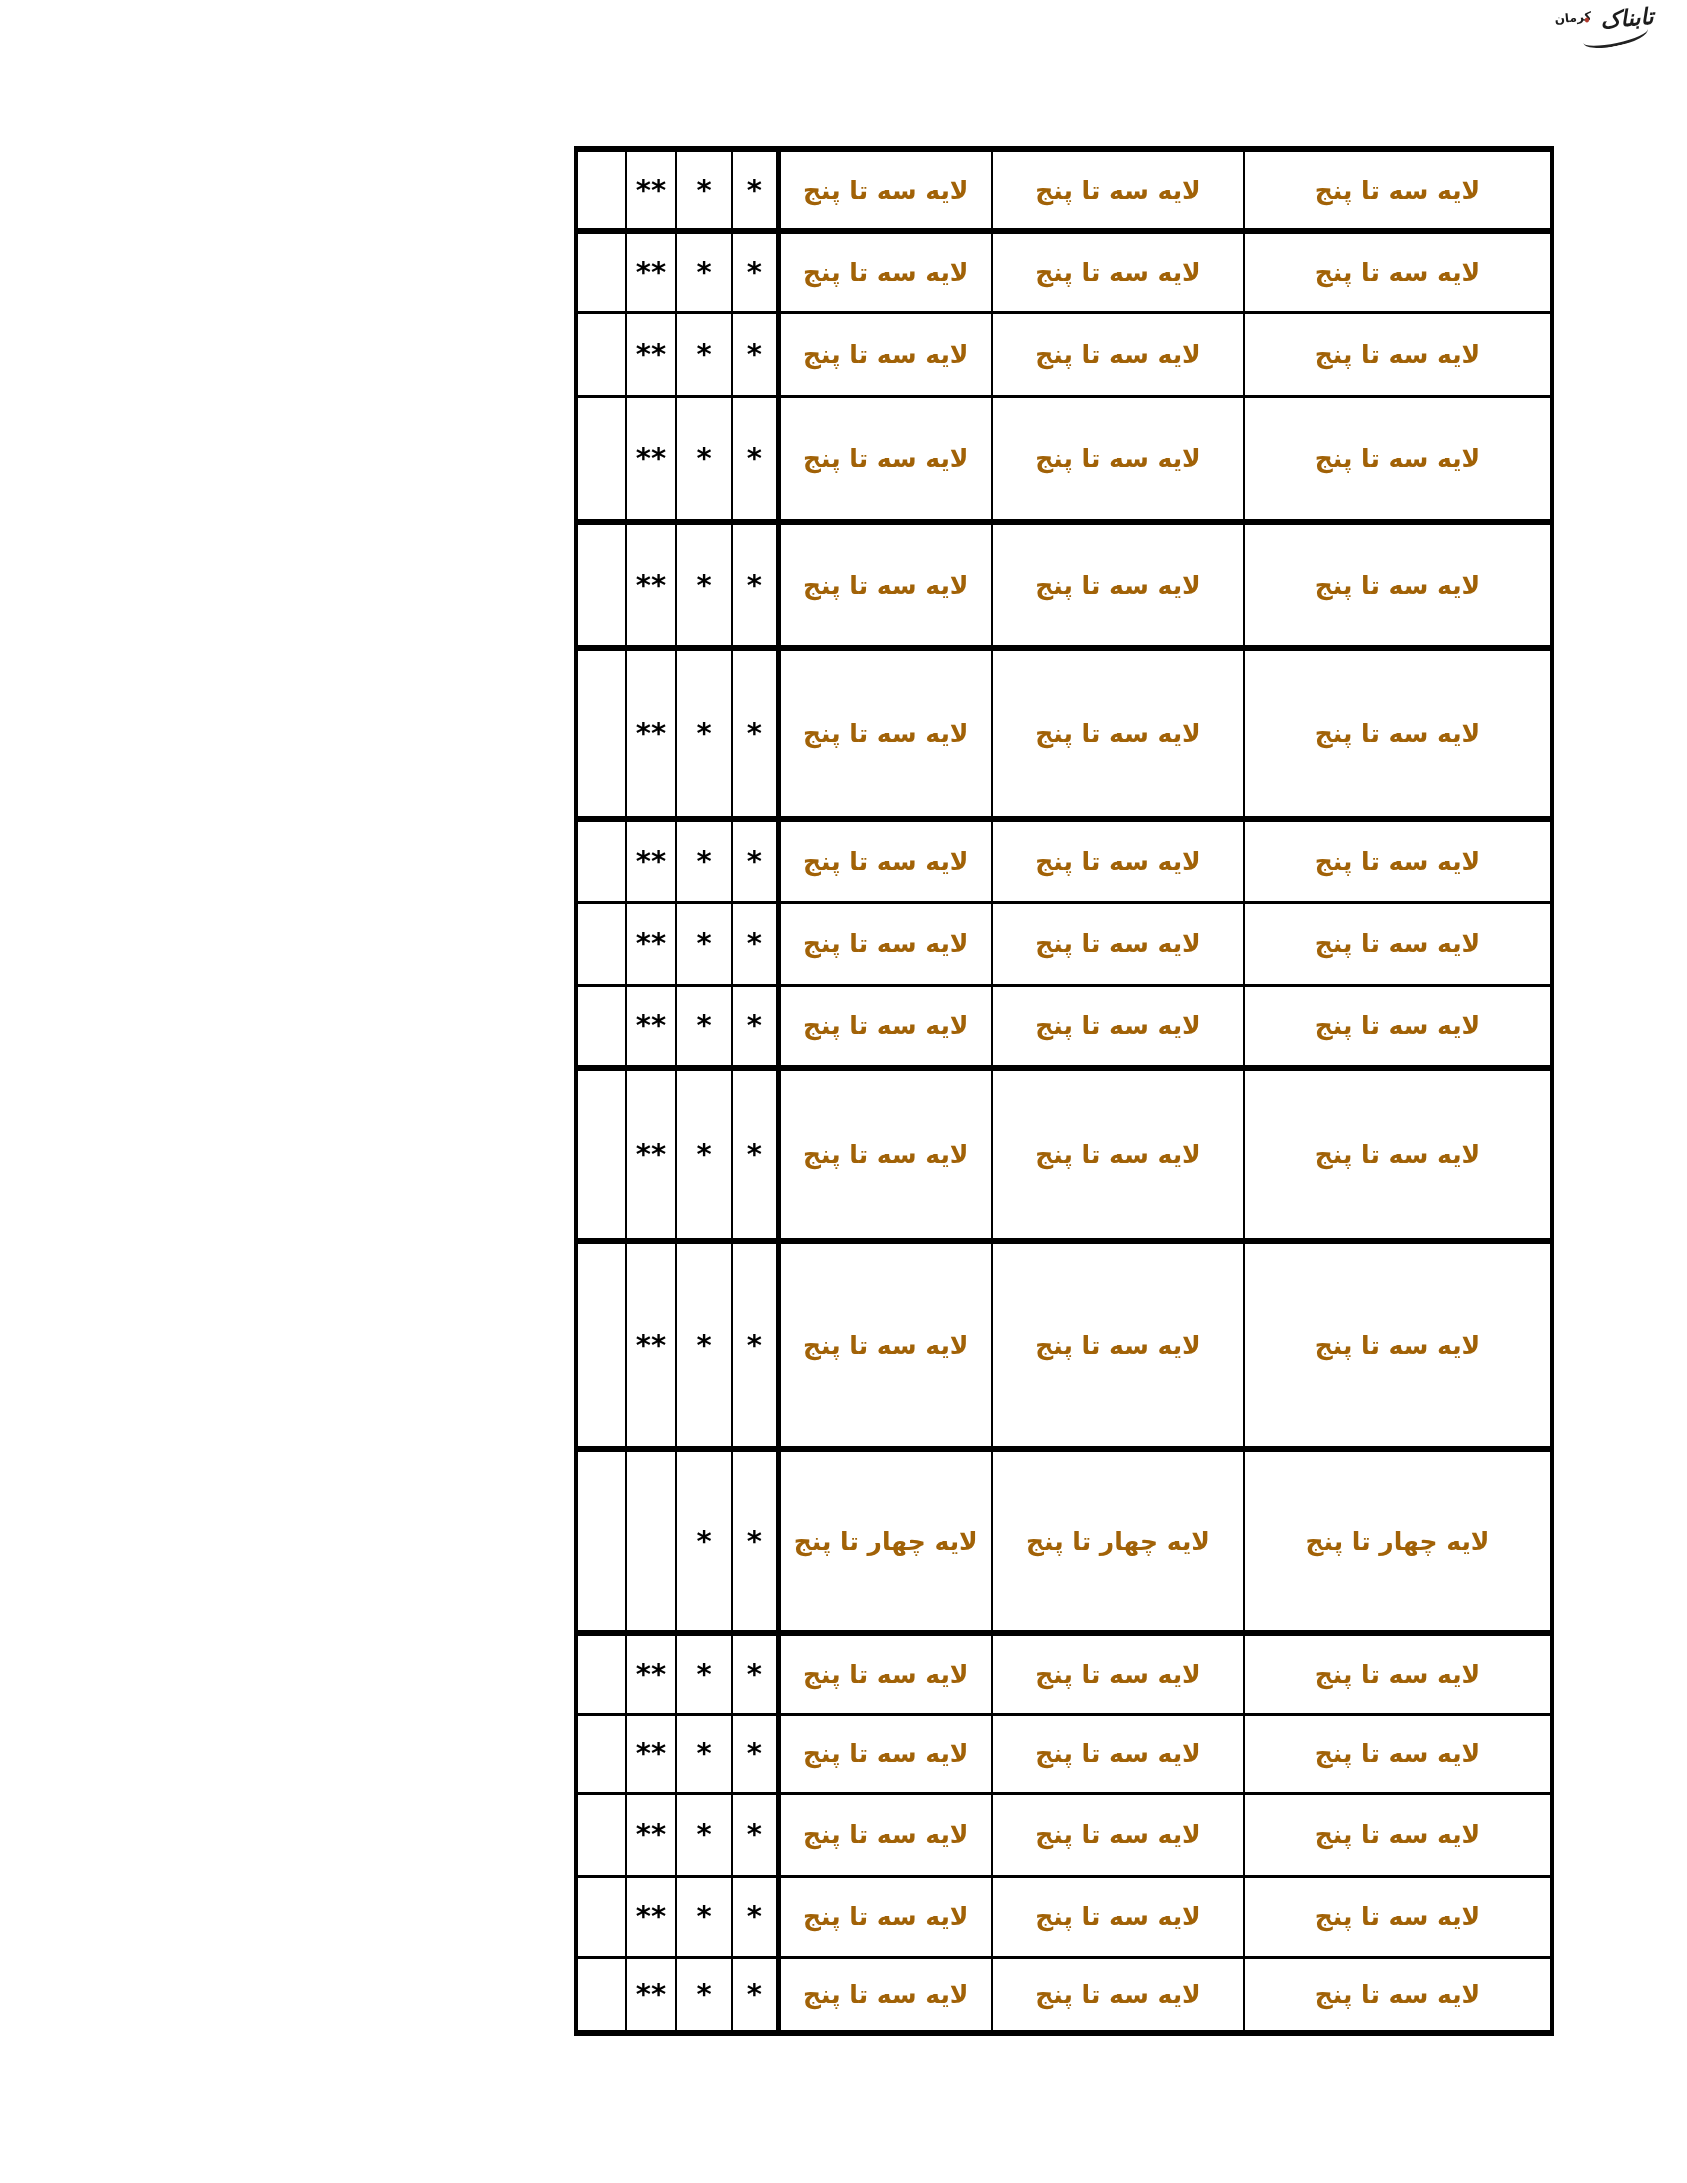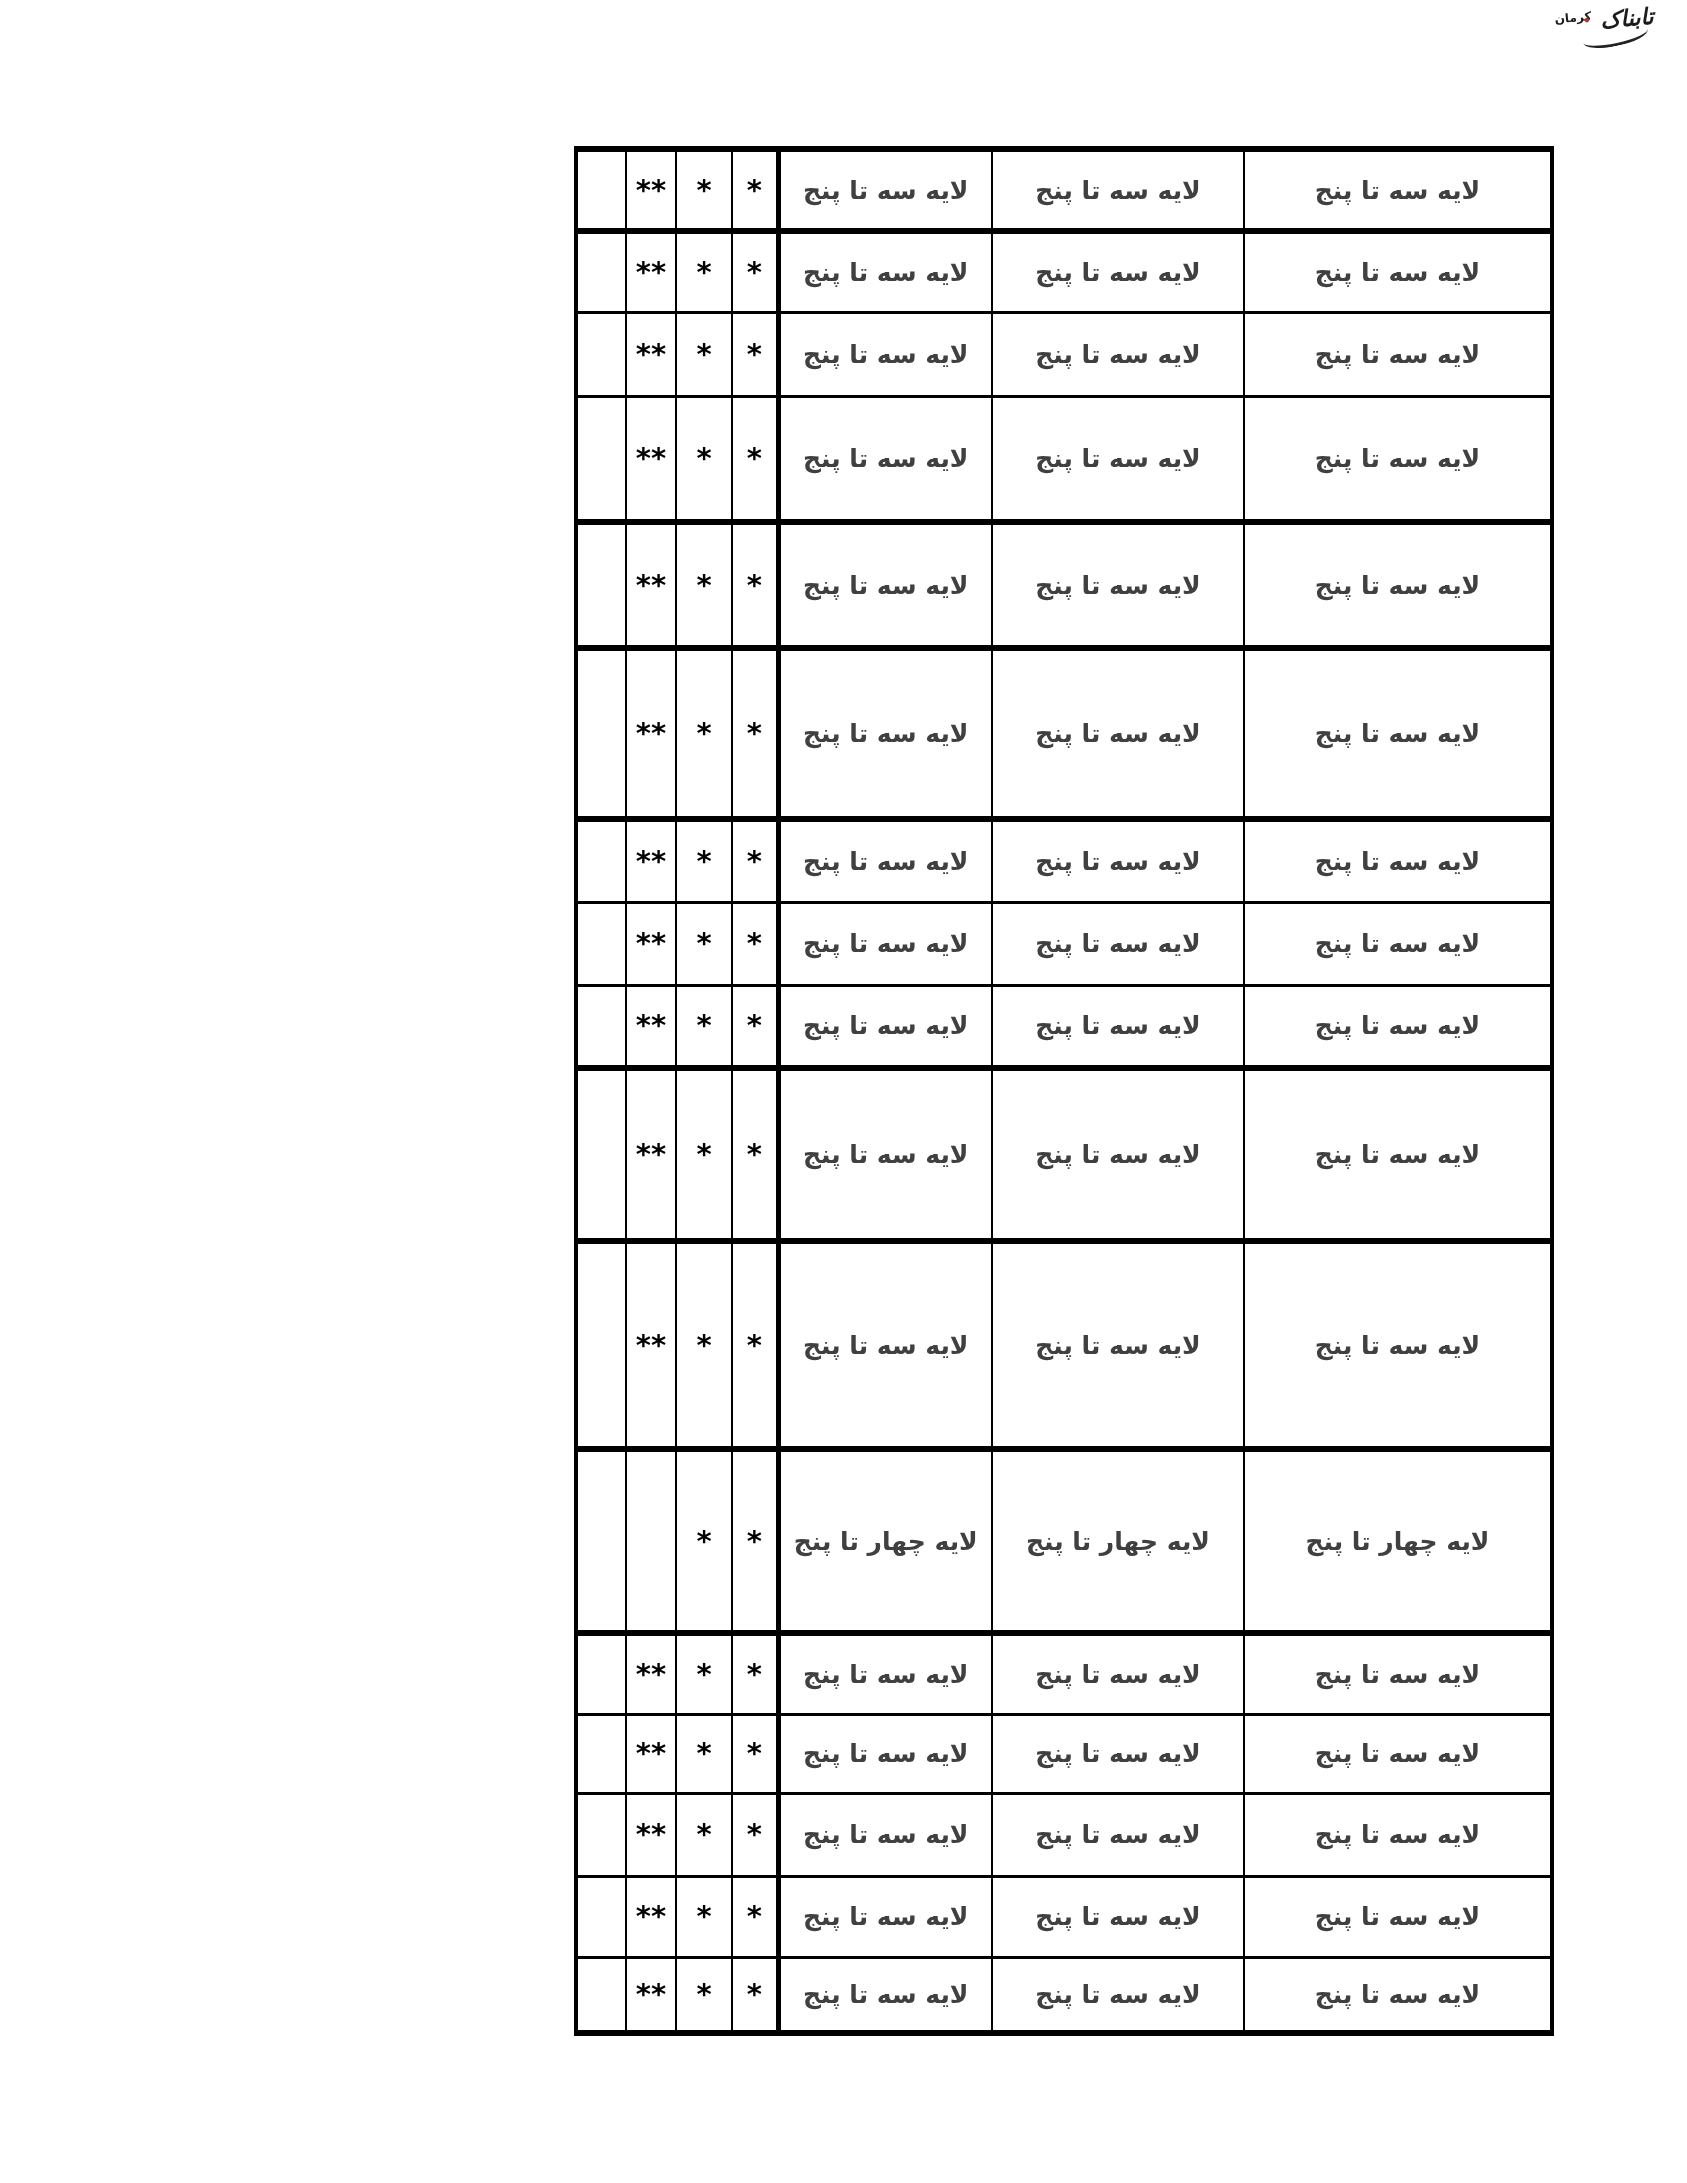--- a/index.html
+++ b/index.html
@@ -88,21 +88,21 @@
   table.layers tr:first-child td{border-top-width:6px;}
   table.layers tr:last-child td{border-bottom-width:6.6px;}
   
   table.layers td:first-child{border-right-width:4px;}
   table.layers td:last-child{border-left-width:4px;}
   table.layers td.gray{border-right-width:5.3px;}
 
   td.txt{
     font-size:25px;
     font-weight:bold;
-    color:#404040;
+    color:#a16207;
     direction:rtl;
   }
   td.star{
     font-size:29px;
     font-weight:bold;
     color:#000;
     line-height:1;
   }
   td.gray{background:var(--gray);}
   td.peach{background:var(--peach);}

